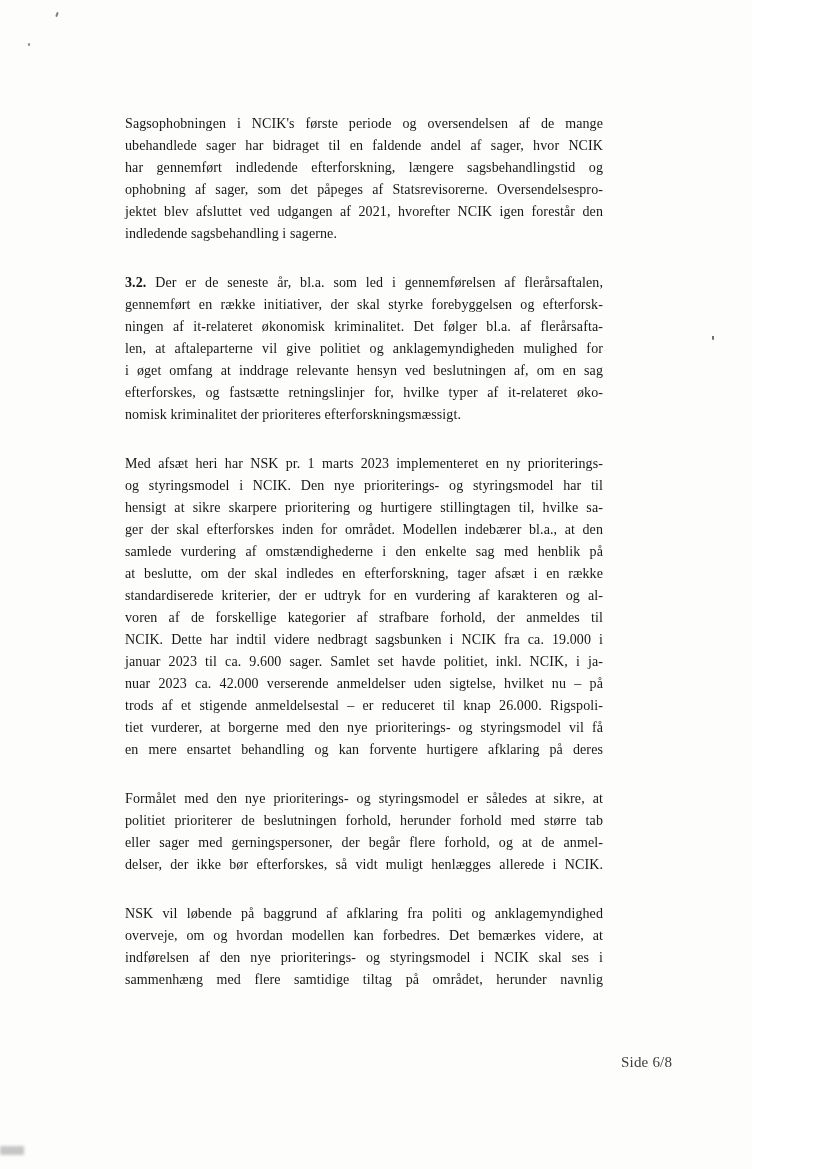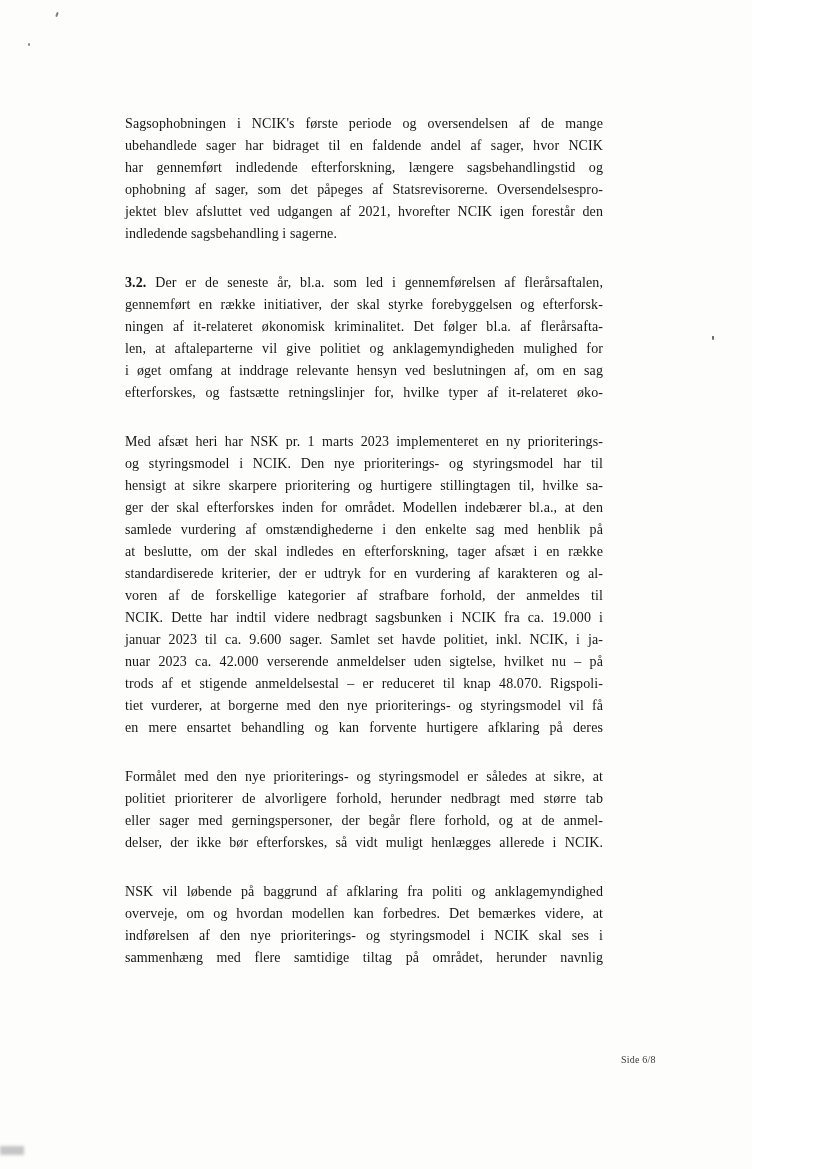--- a/index.html
+++ b/index.html
@@ -29,21 +29,21 @@
     letter-spacing: 0.1px;
   }
   .line.last {
     text-align-last: left;
   }
   .line b { font-weight: bold; margin-top: 36px; }
   .page-footer {
     position: absolute;
     left: 621px;
     top: 1054px;
-    font-size: 10px;
+    font-size: 15px;
     color: #3c3c3c;
     letter-spacing: 0.2px;
   }
   
   .speck { position: absolute; background: #7d7d7d; }
   .speck-1 { left: 56px; top: 12px; width: 2px; height: 5px; transform: rotate(20deg); border-radius: 1px; }
   .speck-2 { left: 28px; top: 43px; width: 2px; height: 3px; border-radius: 1px; background: #8d8d8d; }
   .speck-3 { left: 712px; top: 336px; width: 2px; height: 4px; border-radius: 0 0 2px 2px; background: #6f6f6f; }
   .smudge  { position: absolute; left: 0px; top: 1146px; width: 24px; height: 9px; background: #c6c6c6; filter: blur(1.5px); }
 </style>
@@ -65,40 +65,41 @@
         <div class="line">jektet blev afsluttet ved udgangen af 2021, hvorefter NCIK igen forestår den</div>
         <div class="line last">indledende sagsbehandling i sagerne.</div>
       </div>
       <div class="paragraph">
         <div class="line"><b>3.2.</b> Der er de seneste år, bl.a. som led i gennemførelsen af flerårsaftalen,</div>
         <div class="line">gennemført en række initiativer, der skal styrke forebyggelsen og efterforsk-</div>
         <div class="line">ningen af it-relateret økonomisk kriminalitet. Det følger bl.a. af flerårsafta-</div>
         <div class="line">len, at aftaleparterne vil give politiet og anklagemyndigheden mulighed for</div>
         <div class="line">i øget omfang at inddrage relevante hensyn ved beslutningen af, om en sag</div>
         <div class="line">efterforskes, og fastsætte retningslinjer for, hvilke typer af it-relateret øko-</div>
+        <div class="line last">nomisk kriminalitet der prioriteres efterforskningsmæssigt.</div>
       </div>
       <div class="paragraph">
         <div class="line">Med afsæt heri har NSK pr. 1 marts 2023 implementeret en ny prioriterings-</div>
         <div class="line">og styringsmodel i NCIK. Den nye prioriterings- og styringsmodel har til</div>
         <div class="line">hensigt at sikre skarpere prioritering og hurtigere stillingtagen til, hvilke sa-</div>
         <div class="line">ger der skal efterforskes inden for området. Modellen indebærer bl.a., at den</div>
         <div class="line">samlede vurdering af omstændighederne i den enkelte sag med henblik på</div>
         <div class="line">at beslutte, om der skal indledes en efterforskning, tager afsæt i en række</div>
         <div class="line">standardiserede kriterier, der er udtryk for en vurdering af karakteren og al-</div>
         <div class="line">voren af de forskellige kategorier af strafbare forhold, der anmeldes til</div>
         <div class="line">NCIK. Dette har indtil videre nedbragt sagsbunken i NCIK fra ca. 19.000 i</div>
         <div class="line">januar 2023 til ca. 9.600 sager. Samlet set havde politiet, inkl. NCIK, i ja-</div>
         <div class="line">nuar 2023 ca. 42.000 verserende anmeldelser uden sigtelse, hvilket nu – på</div>
-        <div class="line">trods af et stigende anmeldelsestal – er reduceret til knap 48.070. Rigspoli-</div>
+        <div class="line">trods af et stigende anmeldelsestal – er reduceret til knap 26.000. Rigspoli-</div>
         <div class="line">tiet vurderer, at borgerne med den nye prioriterings- og styringsmodel vil få</div>
         <div class="line">en mere ensartet behandling og kan forvente hurtigere afklaring på deres</div>
       </div>
       <div class="paragraph">
         <div class="line">Formålet med den nye prioriterings- og styringsmodel er således at sikre, at</div>
-        <div class="line">politiet prioriterer de alvorligere forhold, herunder nedbragt med større tab</div>
+        <div class="line">politiet prioriterer de beslutningen forhold, herunder forhold med større tab</div>
         <div class="line">eller sager med gerningspersoner, der begår flere forhold, og at de anmel-</div>
         <div class="line">delser, der ikke bør efterforskes, så vidt muligt henlægges allerede i NCIK.</div>
       </div>
       <div class="paragraph">
         <div class="line">NSK vil løbende på baggrund af afklaring fra politi og anklagemyndighed</div>
         <div class="line">overveje, om og hvordan modellen kan forbedres. Det bemærkes videre, at</div>
         <div class="line">indførelsen af den nye prioriterings- og styringsmodel i NCIK skal ses i</div>
         <div class="line">sammenhæng med flere samtidige tiltag på området, herunder navnlig</div>
       </div>
     </div>

